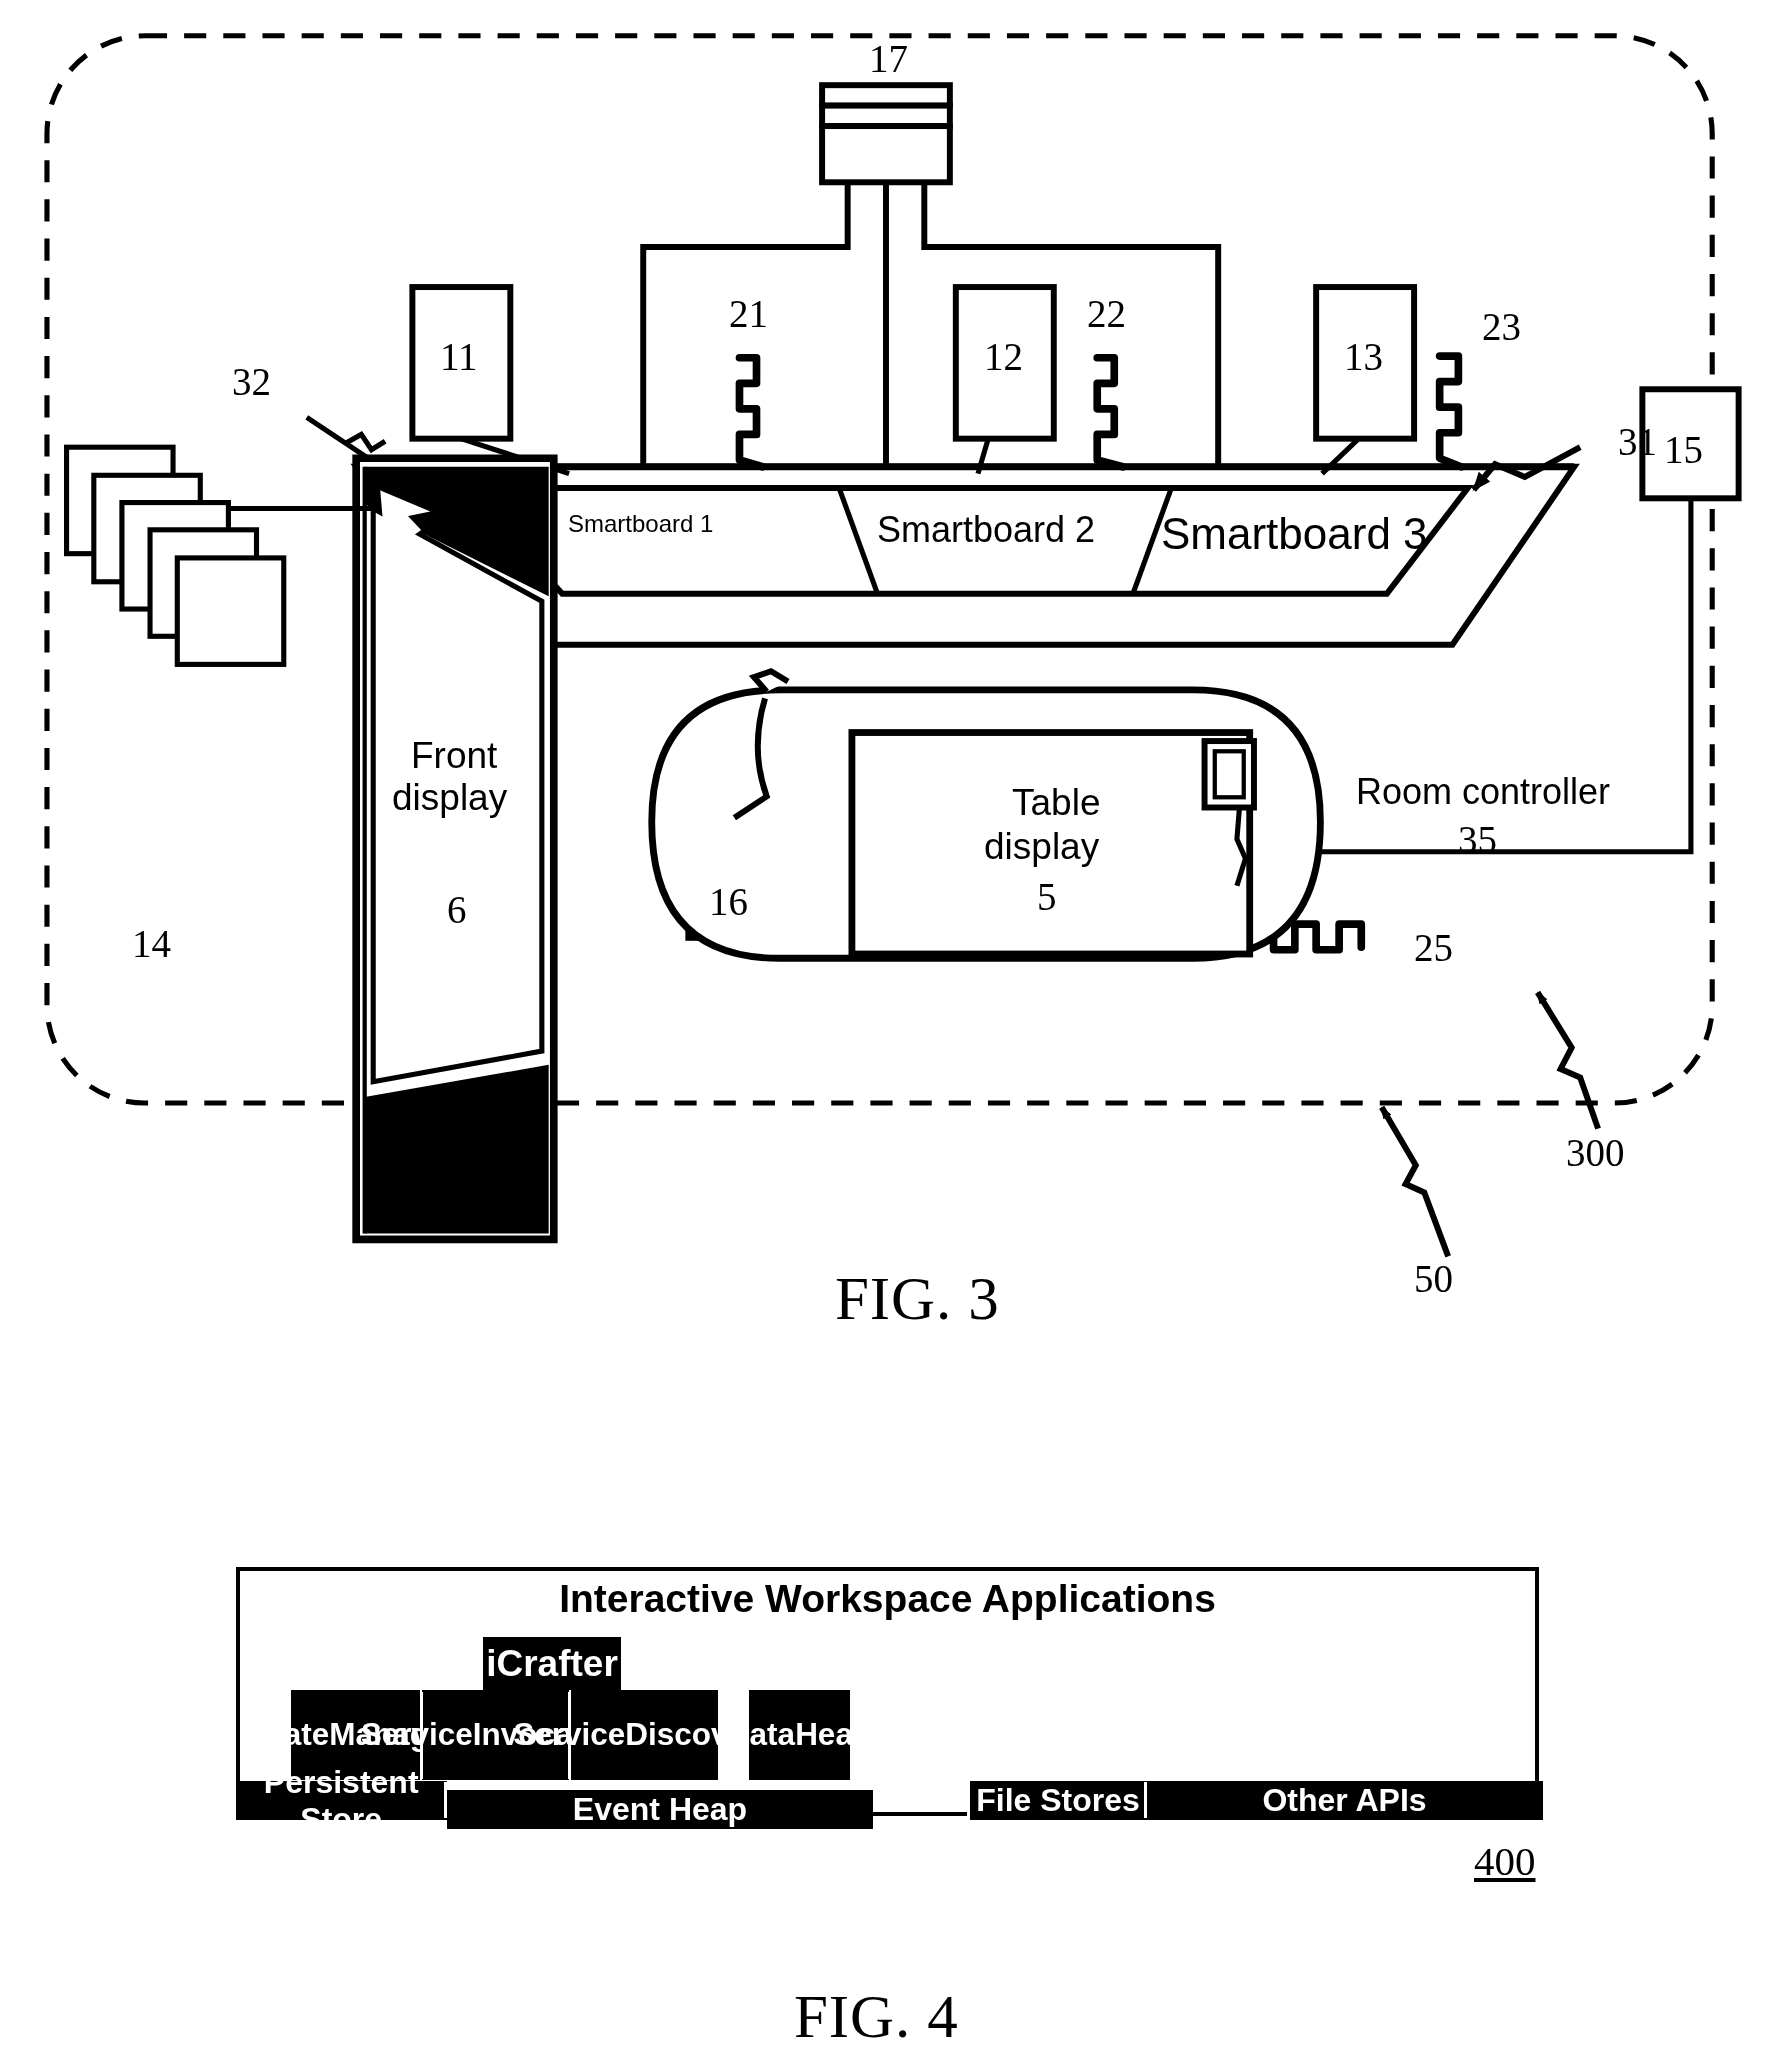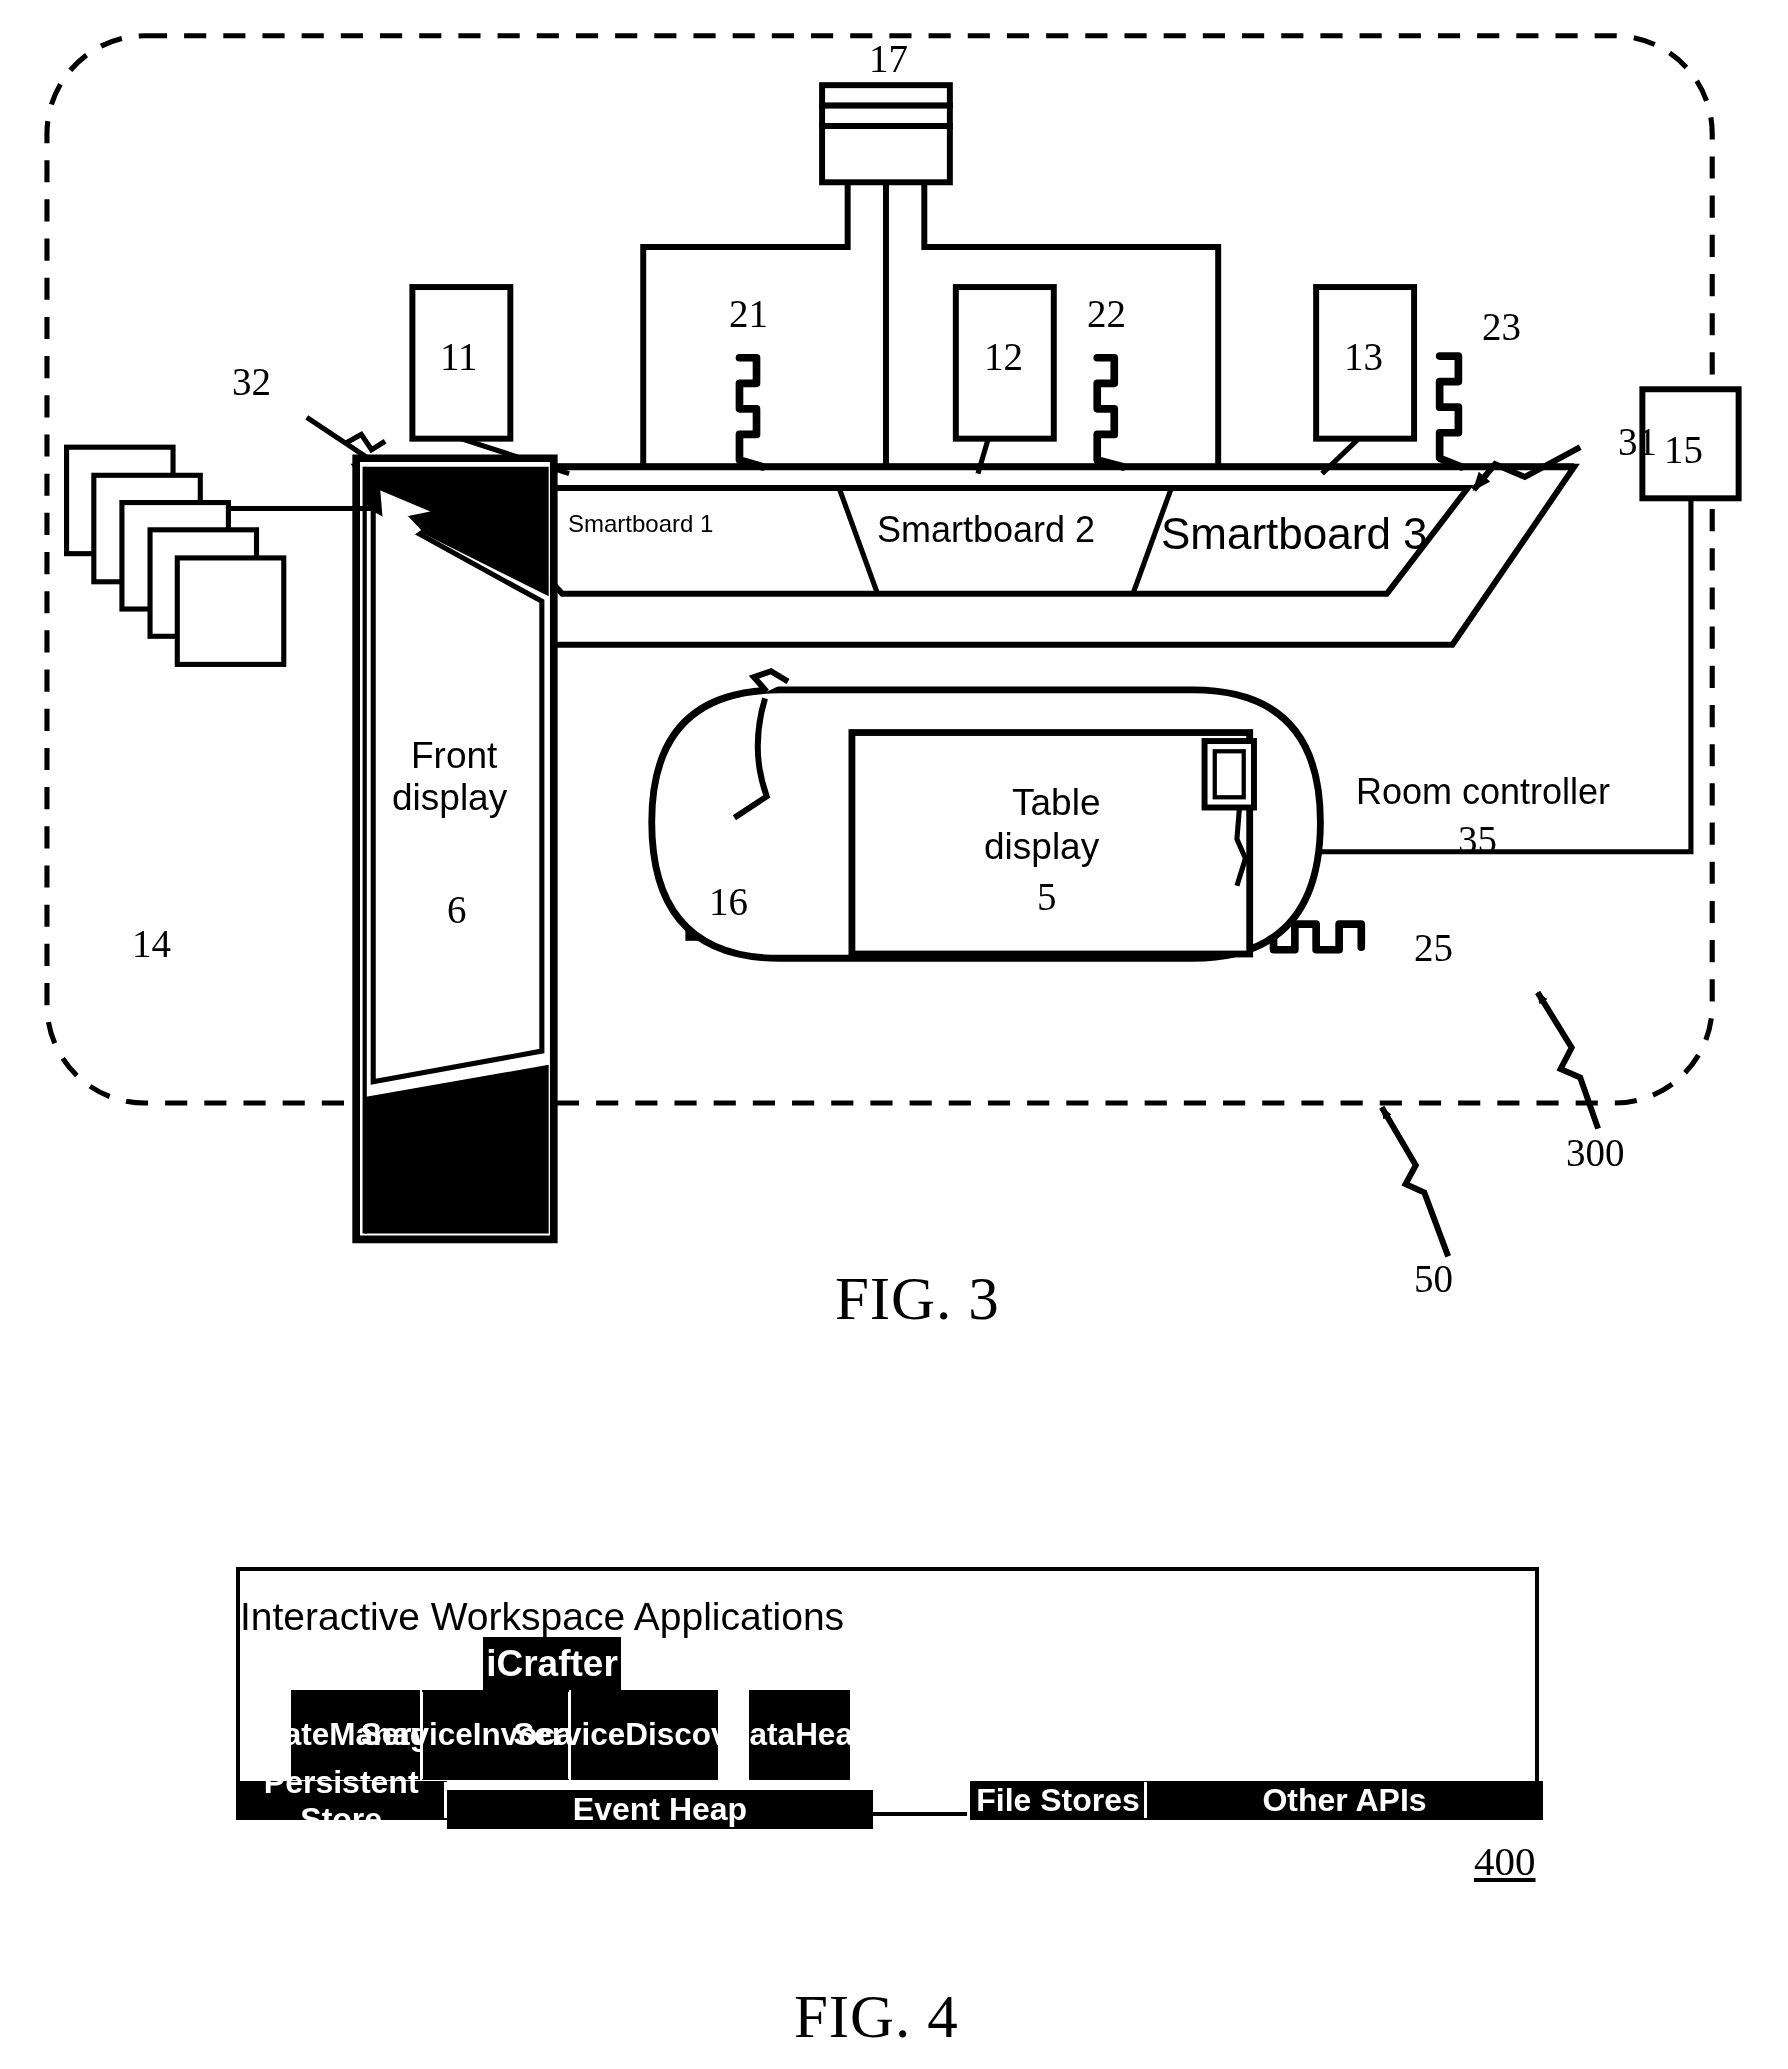--- a/index.html
+++ b/index.html
@@ -58,25 +58,25 @@
     left: 236px;
     top: 1567px;
     width: 1303px;
     height: 249px;
     border: 4.3px solid #000;
     background: #fff;
     box-sizing: border-box;
   }
   #fig4-title {
     position: absolute;
-    left: 0; top: 24px;
+    left: 0; top: 6px;
     width: 100%;
-    text-align: left;
+    text-align: center;
     font-family: "Liberation Sans", sans-serif;
-    font-weight: normal;
+    font-weight: bold;
     font-size: 39px;
   }
   .blk {
     position: absolute;
     background: #000;
     color: #fff;
     font-family: "Liberation Sans", sans-serif;
     font-weight: bold;
     display: flex;
     align-items: center;

